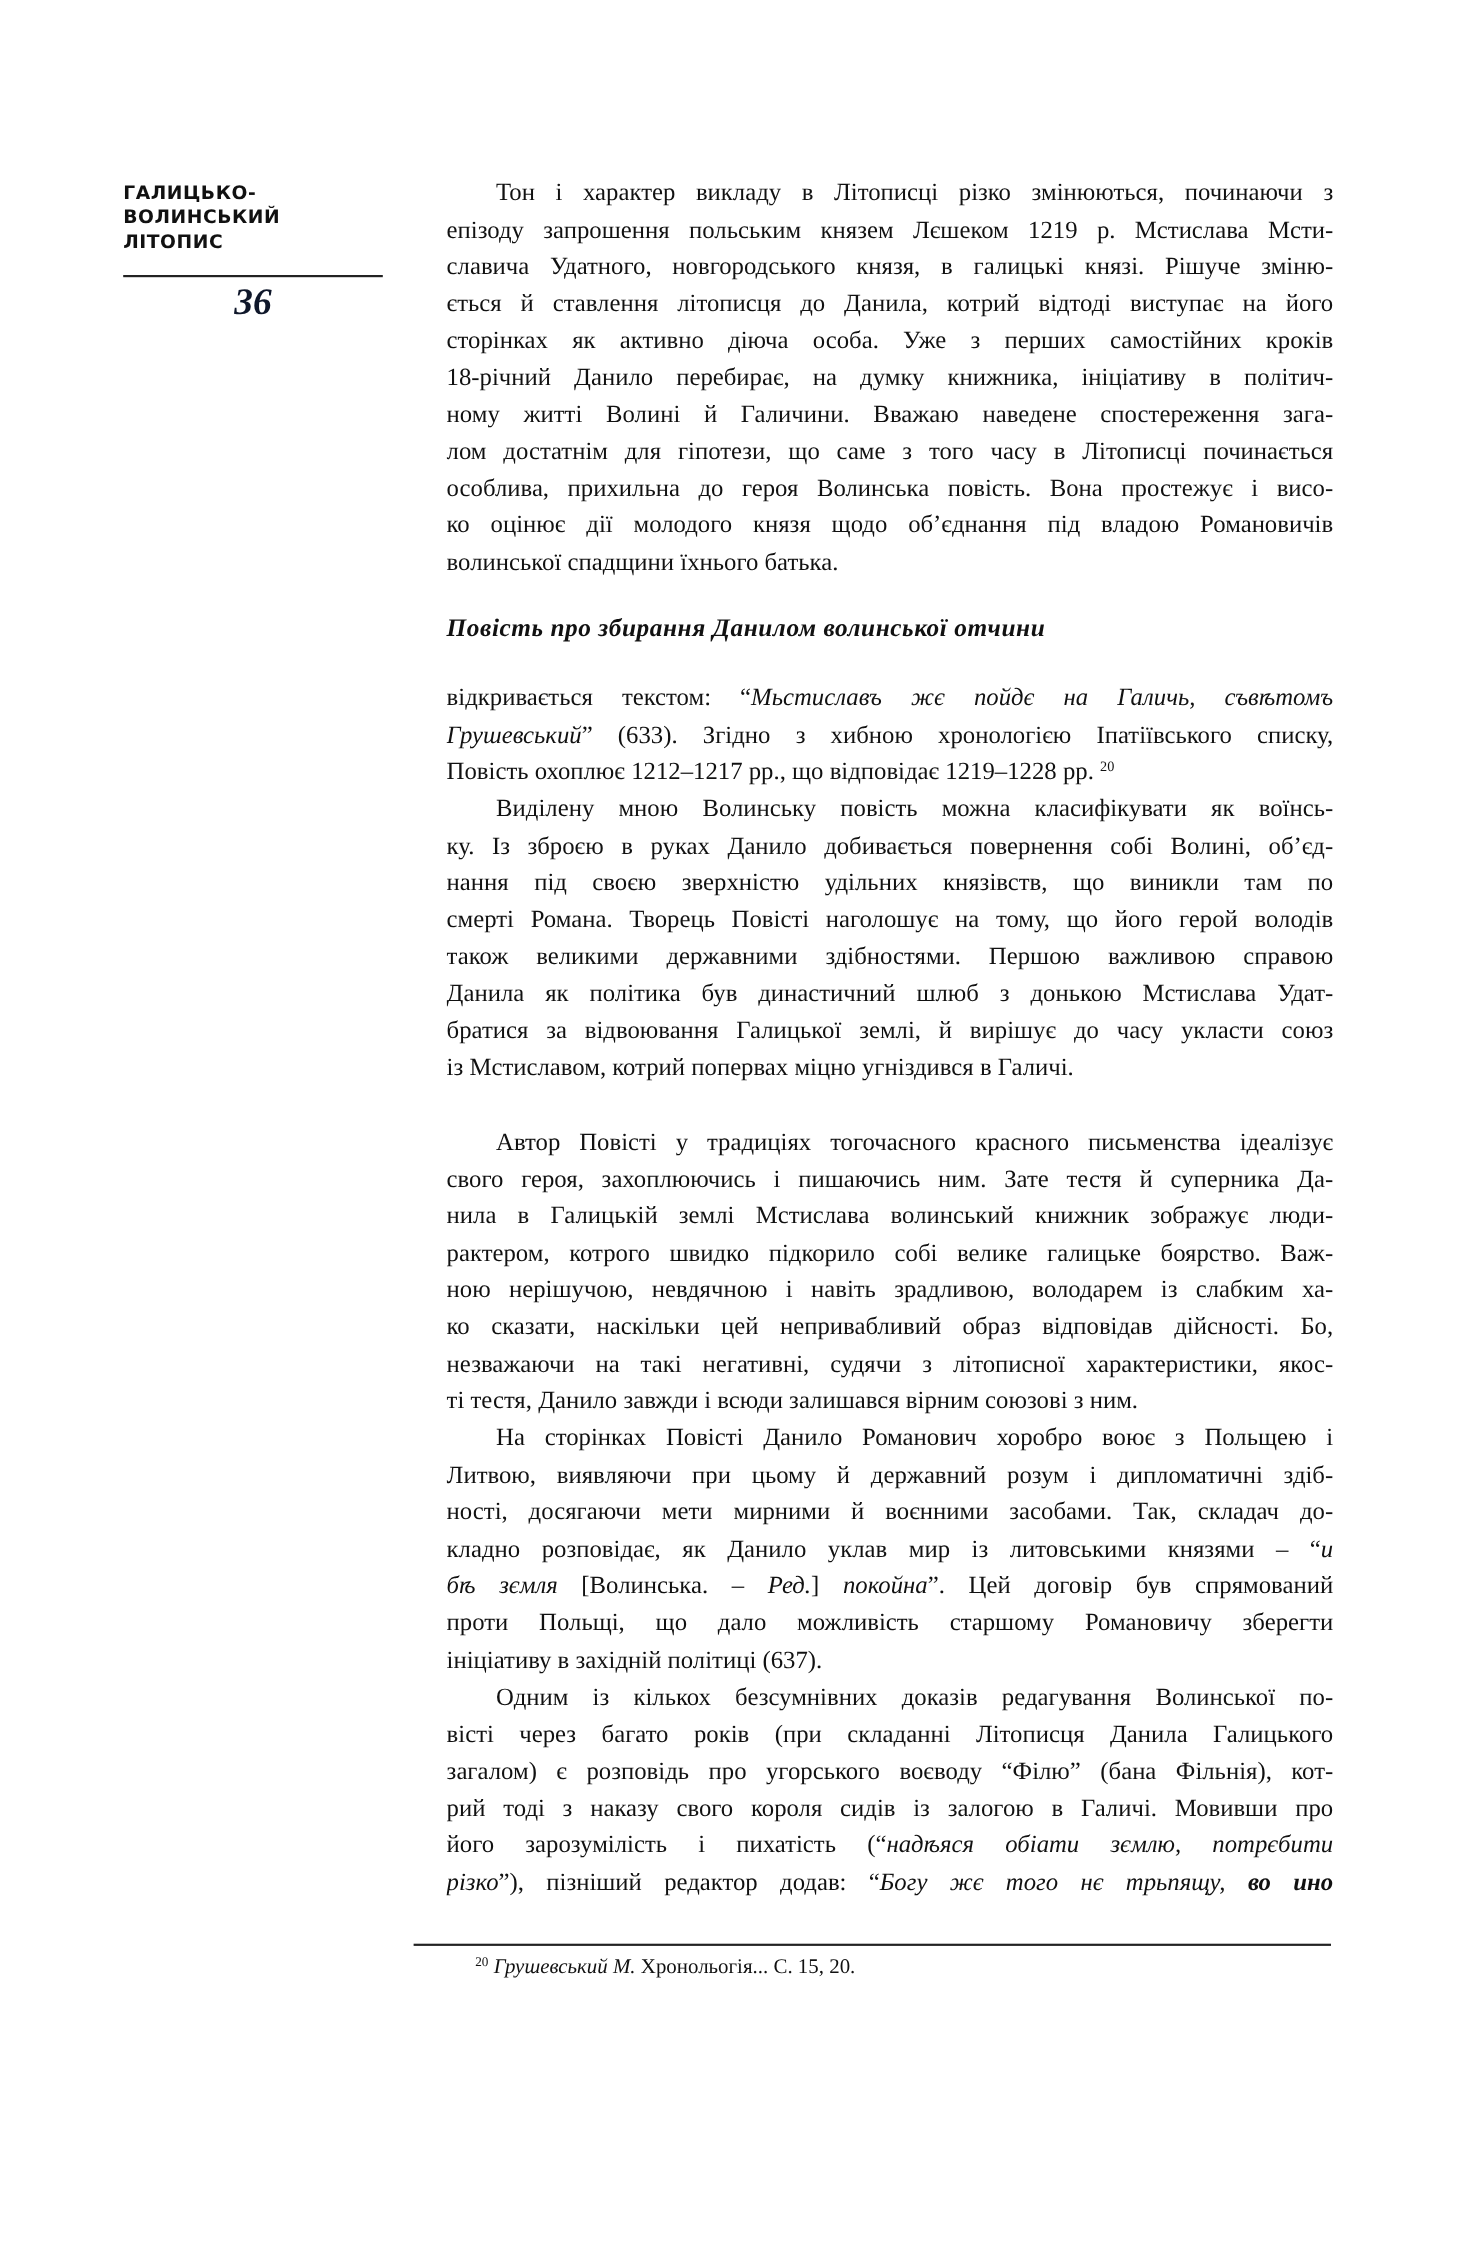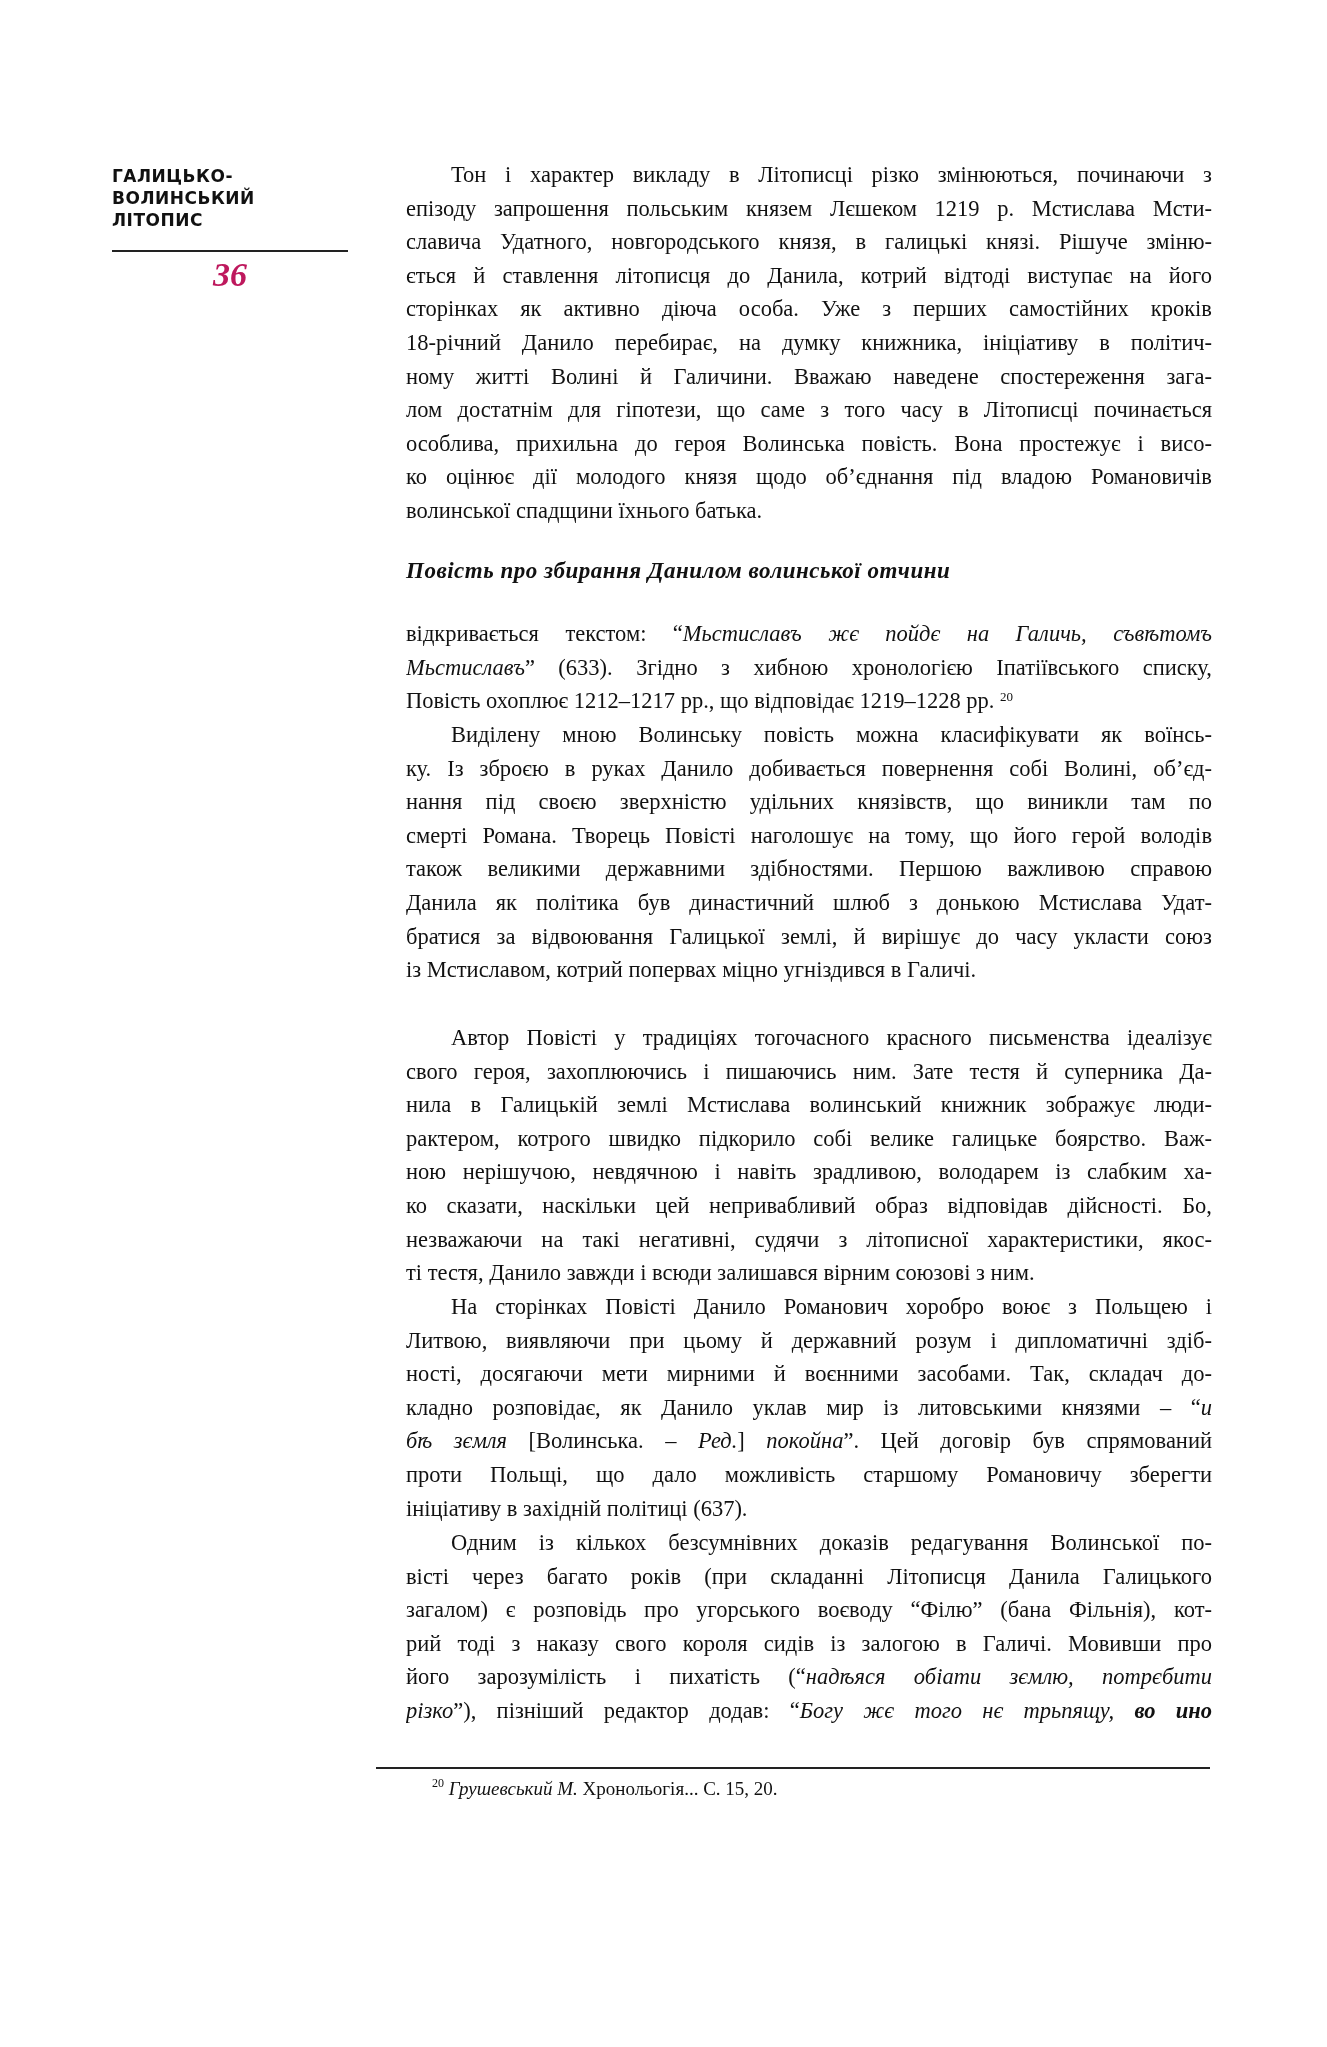--- a/index.html
+++ b/index.html
@@ -1,20 +1,20 @@
 <!DOCTYPE html>
 <html><head>
 <meta charset="utf-8">
 <style>
   html, body { margin: 0; padding: 0; background: #ffffff; }
   body { width: 1327px; height: 2047px; position: relative; overflow: hidden; color: #111; }
   .side { position: absolute; left: 112px; top: 165px; width: 236px; }
   .side-title { font-family: "DejaVu Sans", sans-serif; font-weight: bold; font-size: 17px; line-height: 22px; letter-spacing: 0.5px; color: #111; }
   .side-rule { position: absolute; left: 112px; top: 250px; width: 236px; height: 2px; background: #222; }
-  .page-num { position: absolute; left: 112px; top: 256px; width: 236px; text-align: center; font-family: "Liberation Serif", serif; font-style: italic; font-weight: bold; font-size: 34px; color: #be185d; }
+  .page-num { position: absolute; left: 112px; top: 256px; width: 236px; text-align: center; font-family: "Liberation Serif", serif; font-style: italic; font-weight: bold; font-size: 34px; color: #0f172a; }
   .col { position: absolute; left: 406px; width: 806px; font-family: "Liberation Serif", serif; font-size: 22.5px; color: #111; }
   .line { height: 33.6px; line-height: 33.6px; white-space: nowrap; text-align: justify; text-align-last: justify; overflow: hidden; }
   .line.last { text-align-last: left; }
   .line.indent { padding-left: 45px; }
   .heading { position: absolute; left: 406px; top: 558px; font-family: "Liberation Serif", serif; font-style: italic; font-weight: bold; font-size: 23px; letter-spacing: 0.5px; color: #111; }
   i { font-style: italic; }
   sup { font-size: 13px; vertical-align: top; position: relative; top: -4px; }
   .fn-rule { position: absolute; left: 376px; top: 1767px; width: 834px; height: 2px; background: #222; }
   .footnote { position: absolute; left: 432px; top: 1778px; font-family: "Liberation Serif", serif; font-size: 19px; color: #111; }
   .footnote sup { font-size: 12px; top: -2px; }
@@ -41,21 +41,21 @@
   <div class="line">лом достатнім для гіпотези, що саме з того часу в Літописці починається</div>
   <div class="line">особлива, прихильна до героя Волинська повість. Вона простежує і висо-</div>
   <div class="line">ко оцінює дії молодого князя щодо об’єднання під владою Романовичів</div>
   <div class="line last">волинської спадщини їхнього батька.</div>
 </div>
 
 <div class="heading">Повість про збирання Данилом волинської отчини</div>
 
 <div class="col" style="top:617px;">
   <div class="line"><span>відкривається текстом: “</span><i>Мьстиславъ жє пойдє на Галичь, съвѣтомъ</i></div>
-  <div class="line"><i>Мьстиславъ</i><span>” (633). Згідно з хибною хронологією Іпатіївського списку,</span></div>
+  <div class="line"><i>Грушевський</i><span>” (633). Згідно з хибною хронологією Іпатіївського списку,</span></div>
   <div class="line last"><span>Повість охоплює 1212–1217 рр., що відповідає 1219–1228 рр.</span> <sup>20</sup></div>
 </div>
 
 <div class="col" style="top:718px;">
   <div class="line indent">Виділену мною Волинську повість можна класифікувати як воїнсь-</div>
   <div class="line">ку. Із зброєю в руках Данило добивається повернення собі Волині, об’єд-</div>
   <div class="line">нання під своєю зверхністю удільних князівств, що виникли там по</div>
   <div class="line">смерті Романа. Творець Повісті наголошує на тому, що його герой володів</div>
   <div class="line">також великими державними здібностями. Першою важливою справою</div>
   <div class="line">Данила як політика був династичний шлюб з донькою Мстислава Удат-</div>

